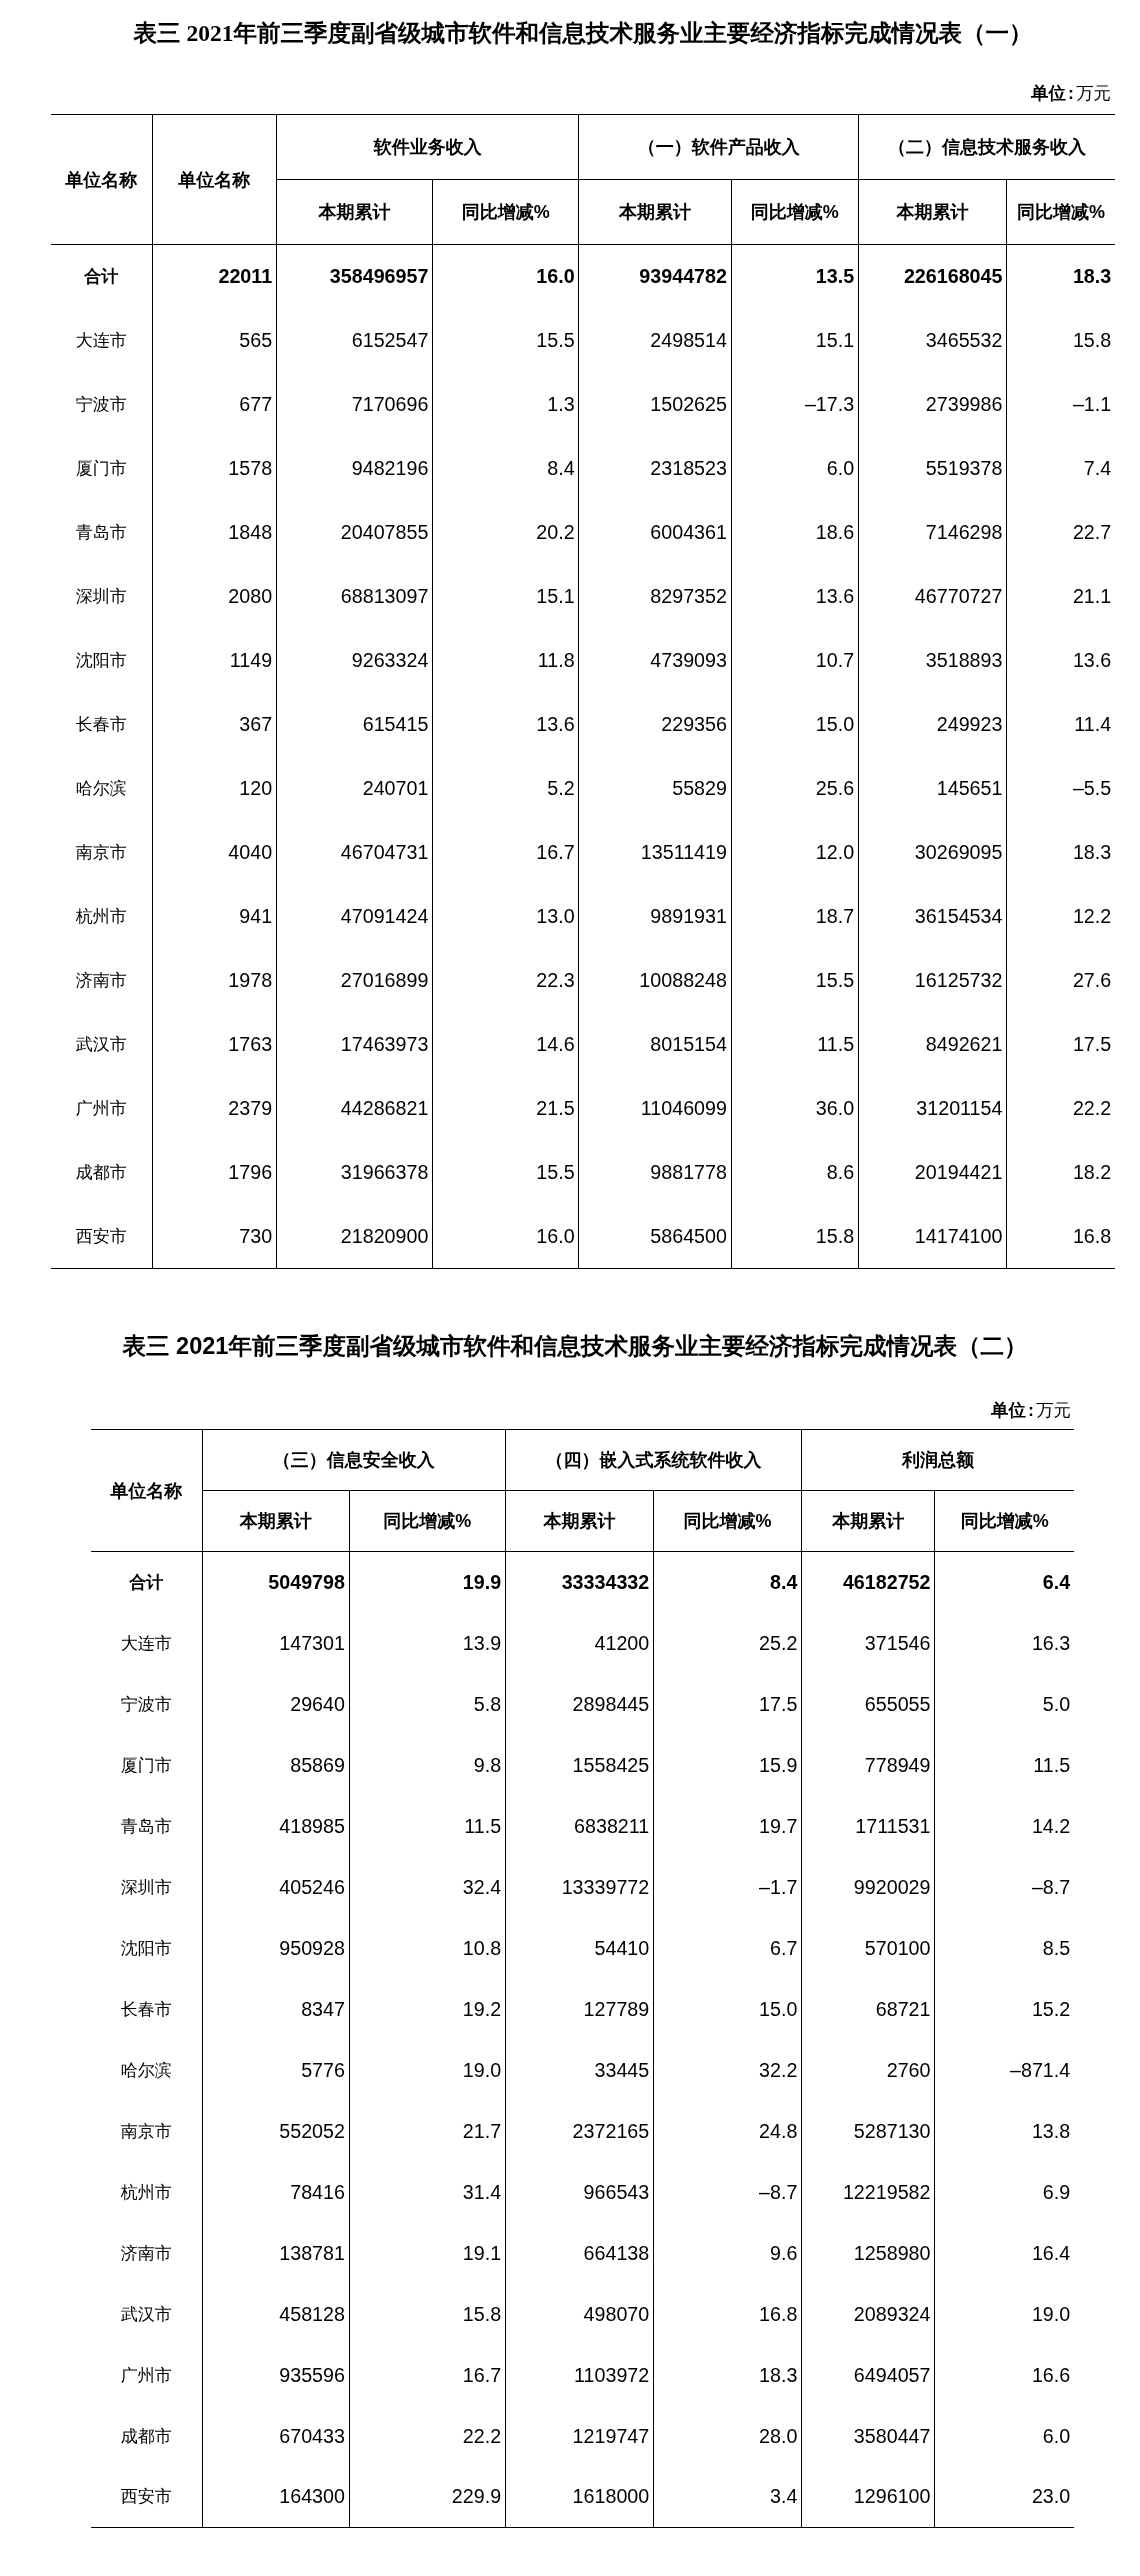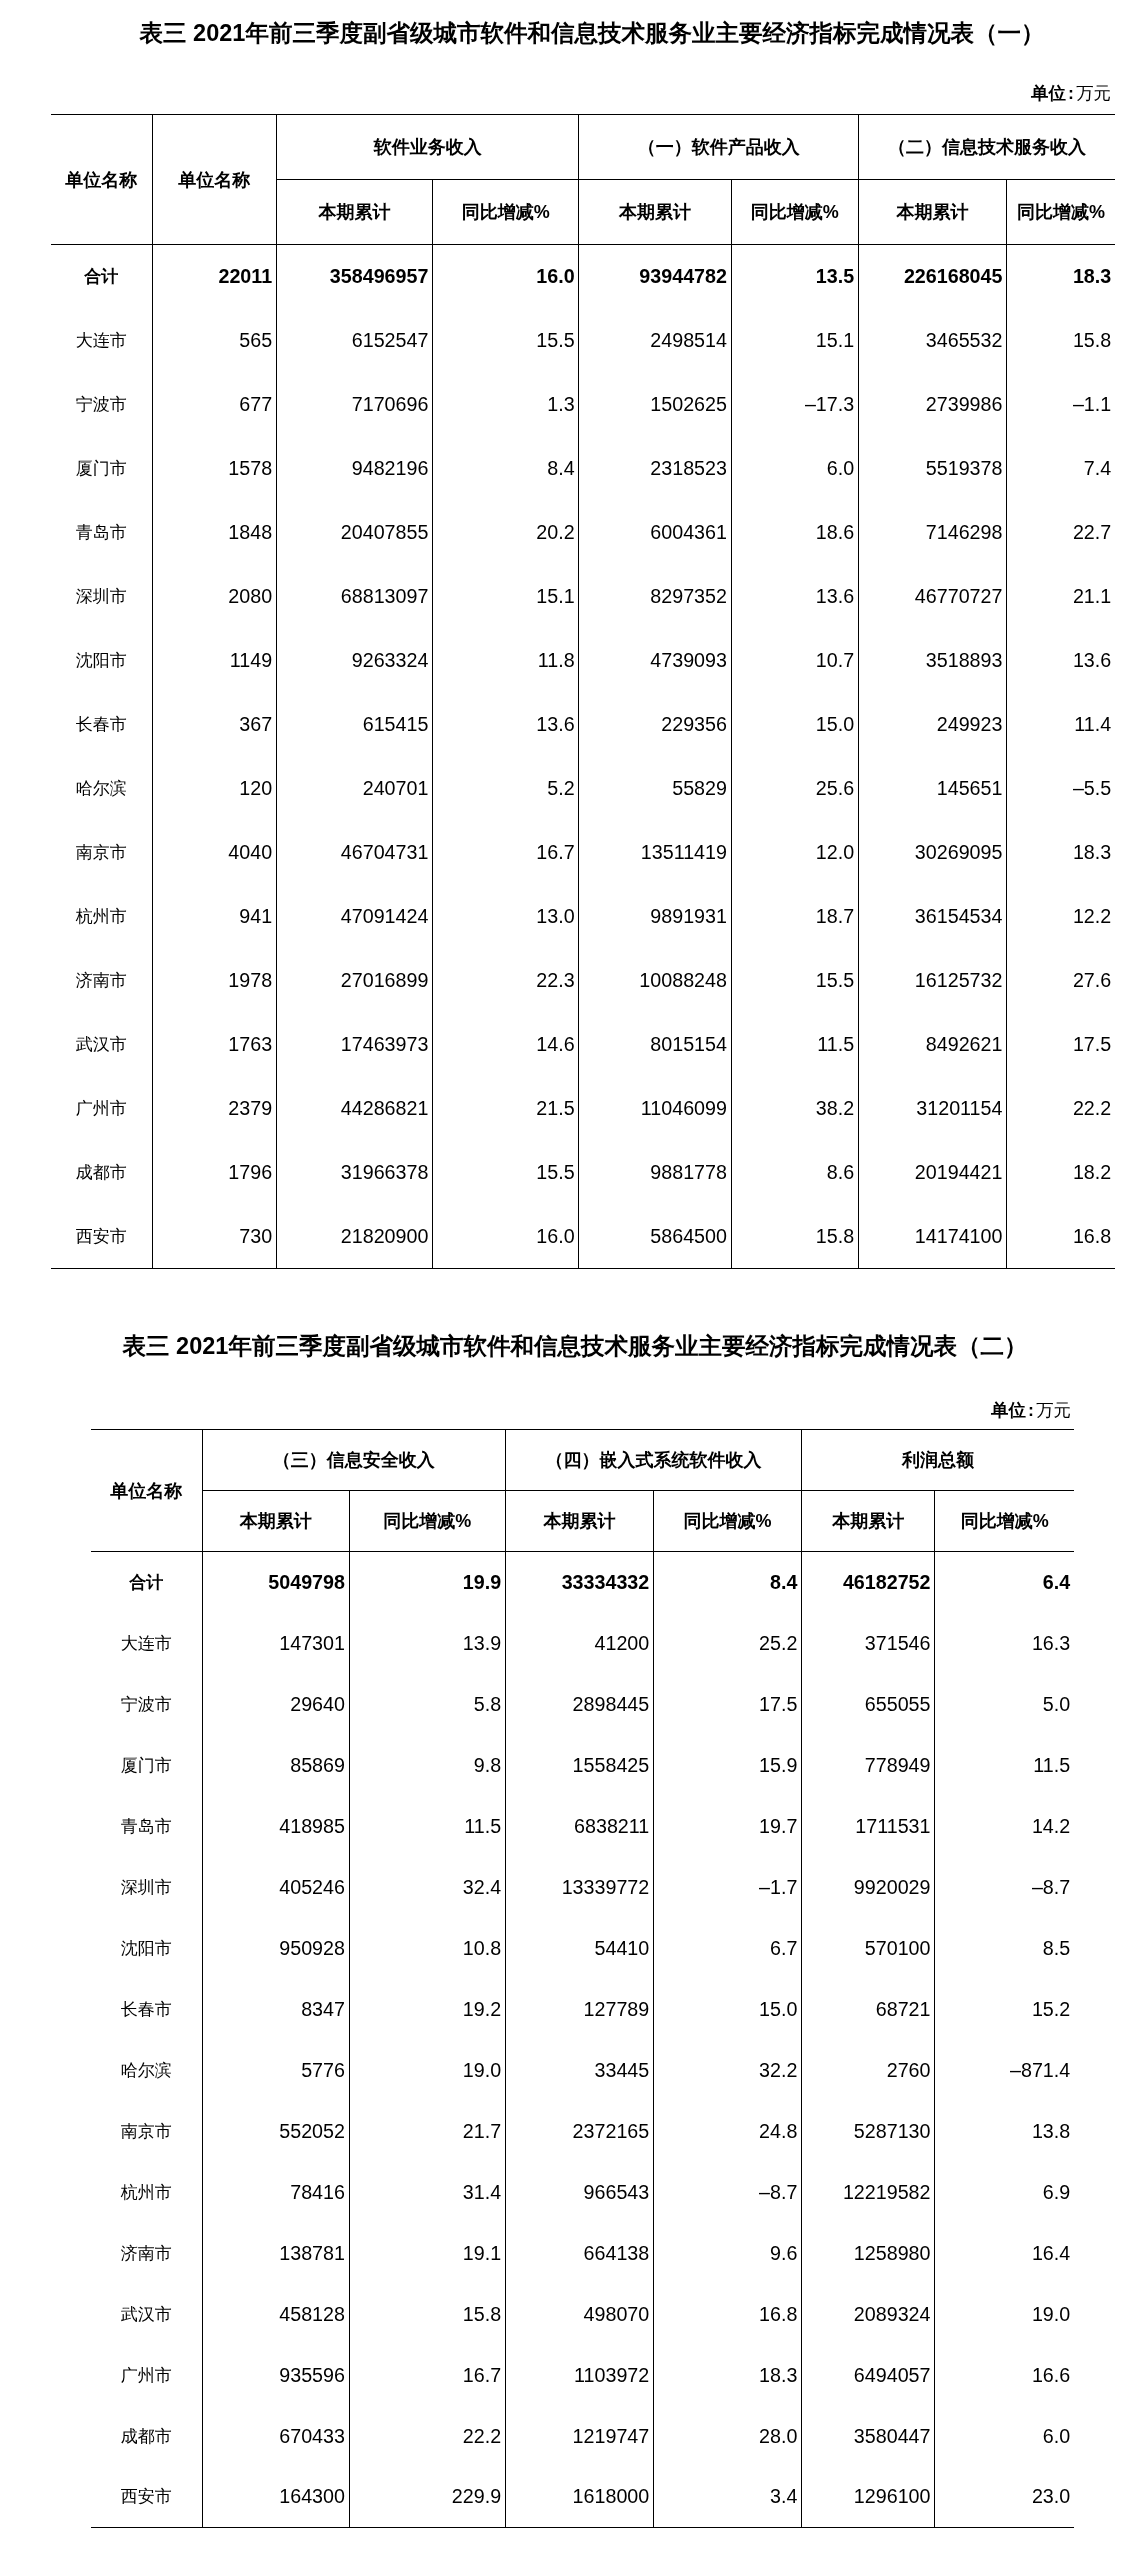--- a/index.html
+++ b/index.html
@@ -14,21 +14,21 @@
   }
   .title {
     position: absolute;
     height: 32px;
     line-height: 32px;
     font-size: 23.5px;
     font-weight: bold;
     text-align: center;
     white-space: nowrap;
   }
-  .title1 { left: 60px; width: 1064px; top: 16.7px; }
+  .title1 { left: 51px; width: 1064px; top: 16.7px; font-family: Liberation Serif, serif; }
   .title2 { left: 83px; width: 984px; top: 1330px; }
   .unit {
     position: absolute;
     height: 23px;
     line-height: 23px;
     font-size: 17.4px;
     white-space: nowrap;
     font-family: Liberation Mono, monospace;
   }
   .unit .u-label { font-weight: bold; }
@@ -248,21 +248,21 @@
           <td class="num vl">11.5</td>
           <td class="num vl">8492621</td>
           <td class="num vl">17.5</td>
         </tr>
         <tr>
           <td class="nm">广州市</td>
           <td class="num vl">2379</td>
           <td class="num vl">44286821</td>
           <td class="num vl">21.5</td>
           <td class="num vl">11046099</td>
-          <td class="num vl">38.2</td>
+          <td class="num vl">36.0</td>
           <td class="num vl">31201154</td>
           <td class="num vl">22.2</td>
         </tr>
         <tr>
           <td class="nm">成都市</td>
           <td class="num vl">1796</td>
           <td class="num vl">31966378</td>
           <td class="num vl">15.5</td>
           <td class="num vl">9881778</td>
           <td class="num vl">8.6</td>

